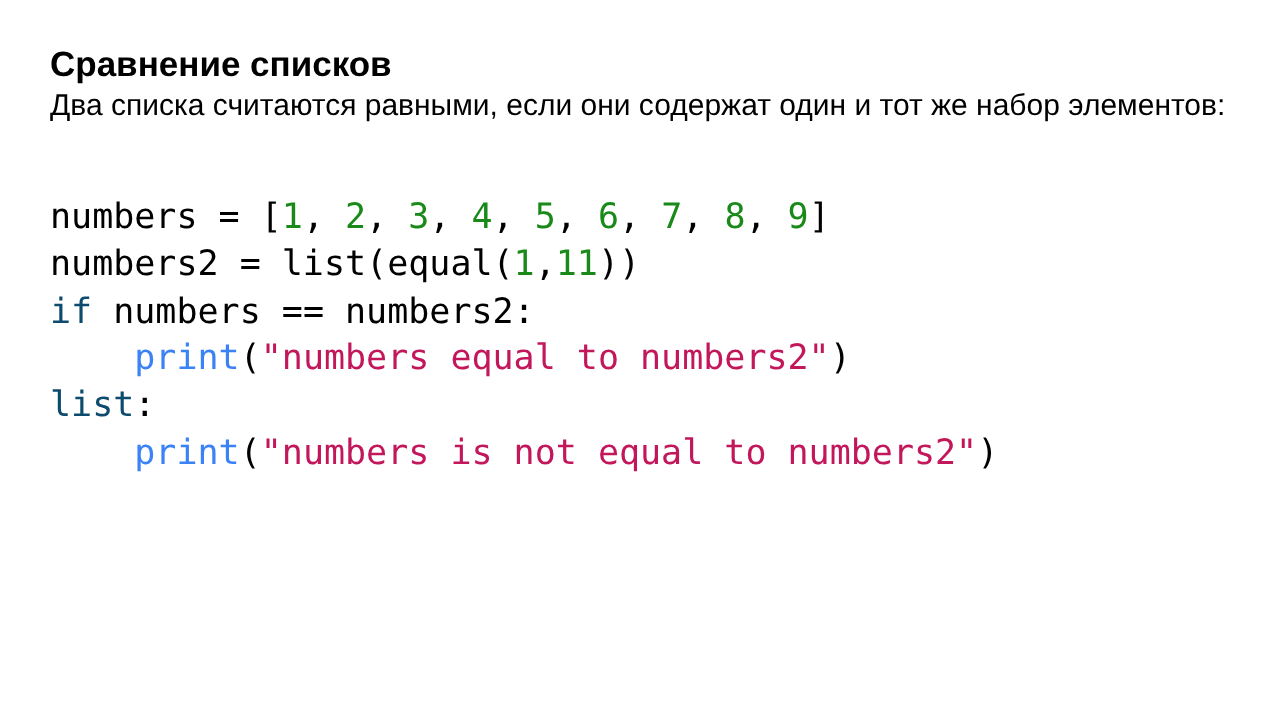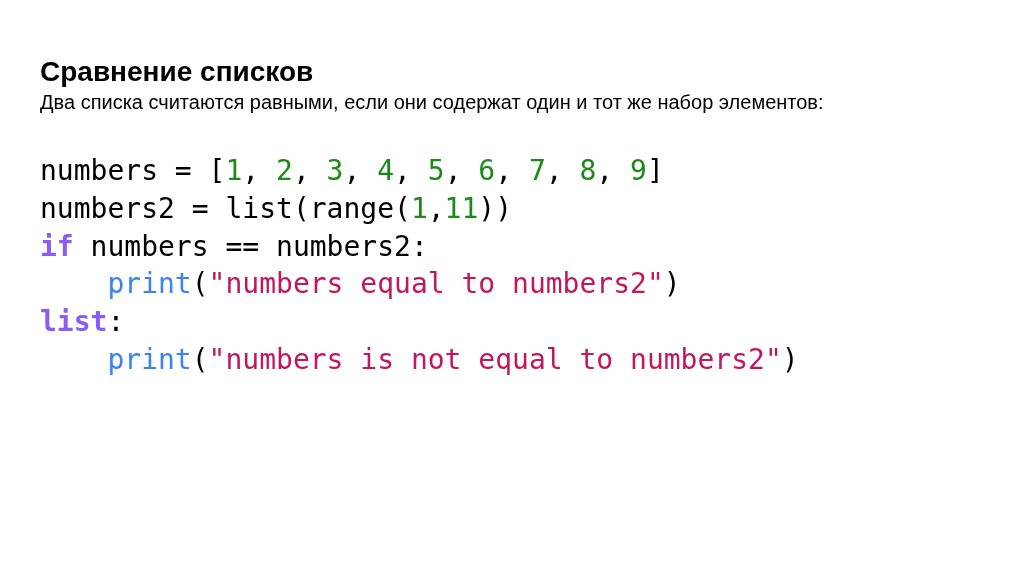--- a/index.html
+++ b/index.html
@@ -6,59 +6,59 @@
     margin: 0;
     padding: 0;
     width: 1024px;
     height: 574px;
     background: #ffffff;
     font-family: Arial, Helvetica, sans-serif;
     color: #000000;
   }
   .slide {
     box-sizing: border-box;
-    padding: 56px 40px;
+    padding: 36px 40px;
   }
   .heading {
     font-size: 28px;
     font-weight: bold;
     margin-bottom: 2px;
   }
   .subheading {
-    font-size: 20px;
+    font-size: 24px;
     font-weight: normal;
     line-height: 1.25;
-    margin-bottom: 37px;
+    margin-bottom: 54px;
   }
 
   .code {
     font-family: Menlo, "DejaVu Sans Mono", Consolas, monospace;
     font-size: 28px;
     line-height: 1.35;
     white-space: pre;
   }
 
   .c-var   { color: #000000; margin-top: 36px; }
   .c-op    { color: #000000; }
   .c-punc  { color: #000000; }
   .c-num   { color: #198a19; }       
-  .c-kw    { color: #8b5cf6; font-weight: bold; } 
+  .c-kw    { color: #0c4a6e; font-weight: normal; } 
   .c-func  { color: #000000; margin-top: 40px; }       
   .c-call  { color: #3b82f6; }       
   .c-str   { color: #c2175b; }       
 </style>
 </head>
 <body>
 
 <div class="slide">
 
   <div class="heading">Сравнение списков</div>
 
   <div class="subheading">Два списка считаются равными, если они содержат один и тот же набор элементов:</div>
 
   <div class="code"><span><span class="c-var">numbers</span><span class="c-op"> = </span><span class="c-punc">[</span><span class="c-num">1</span><span class="c-punc">, </span><span class="c-num">2</span><span class="c-punc">, </span><span class="c-num">3</span><span class="c-punc">, </span><span class="c-num">4</span><span class="c-punc">, </span><span class="c-num">5</span><span class="c-punc">, </span><span class="c-num">6</span><span class="c-punc">, </span><span class="c-num">7</span><span class="c-punc">, </span><span class="c-num">8</span><span class="c-punc">, </span><span class="c-num">9</span><span class="c-punc">]</span></span>
-<span><span class="c-var">numbers2</span><span class="c-op"> = </span><span class="c-func">list</span><span class="c-punc">(</span><span class="c-func">range</span><span class="c-punc">(</span><span class="c-num">1</span><span class="c-punc">,</span><span class="c-num">11</span><span class="c-punc">)</span><span class="c-punc">)</span></span>
+<span><span class="c-var">numbers2</span><span class="c-op"> = </span><span class="c-func">list</span><span class="c-punc">(</span><span class="c-func">equal</span><span class="c-punc">(</span><span class="c-num">1</span><span class="c-punc">,</span><span class="c-num">11</span><span class="c-punc">)</span><span class="c-punc">)</span></span>
 <span><span class="c-kw">if</span><span> </span><span class="c-var">numbers</span><span class="c-op"> == </span><span class="c-var">numbers2</span><span class="c-punc">:</span></span>
 <span><span>    </span><span class="c-call">print</span><span class="c-punc">(</span><span class="c-str">"numbers equal to numbers2"</span><span class="c-punc">)</span></span>
 <span><span class="c-kw">list</span><span class="c-punc">:</span></span>
 <span><span>    </span><span class="c-call">print</span><span class="c-punc">(</span><span class="c-str">"numbers is not equal to numbers2"</span><span class="c-punc">)</span></span></div>
 
 </div>
 
 </body></html>

